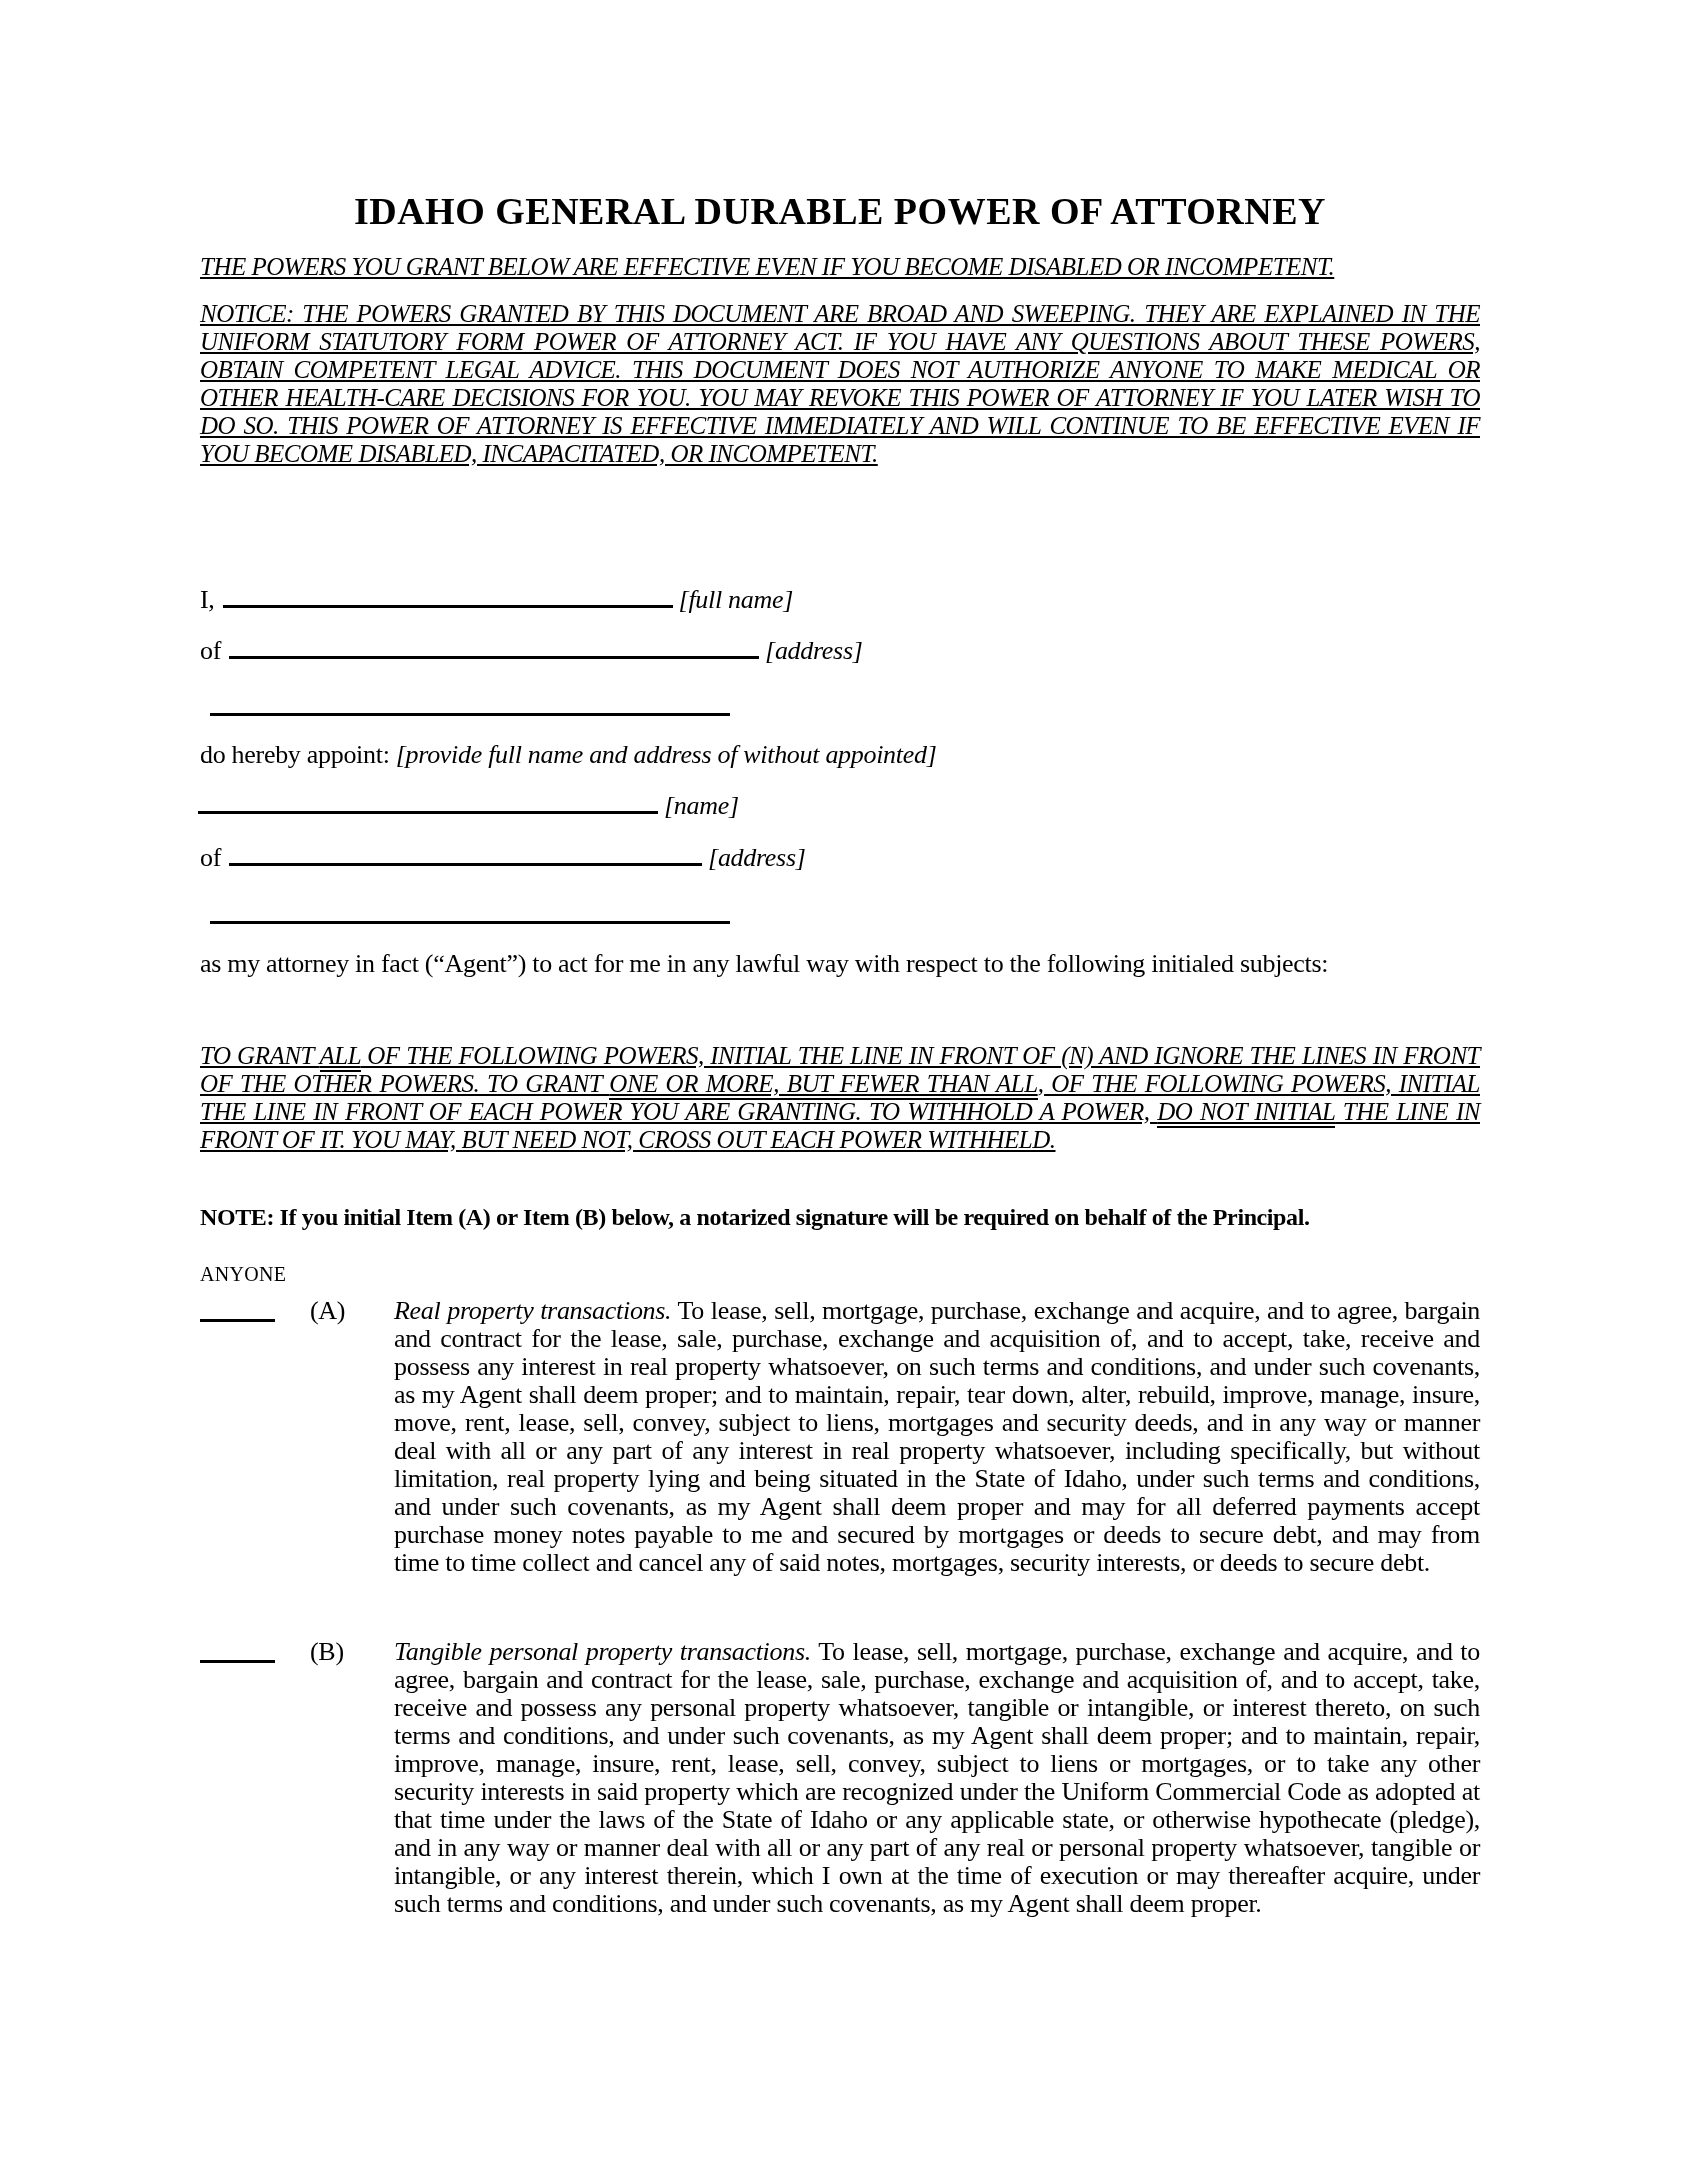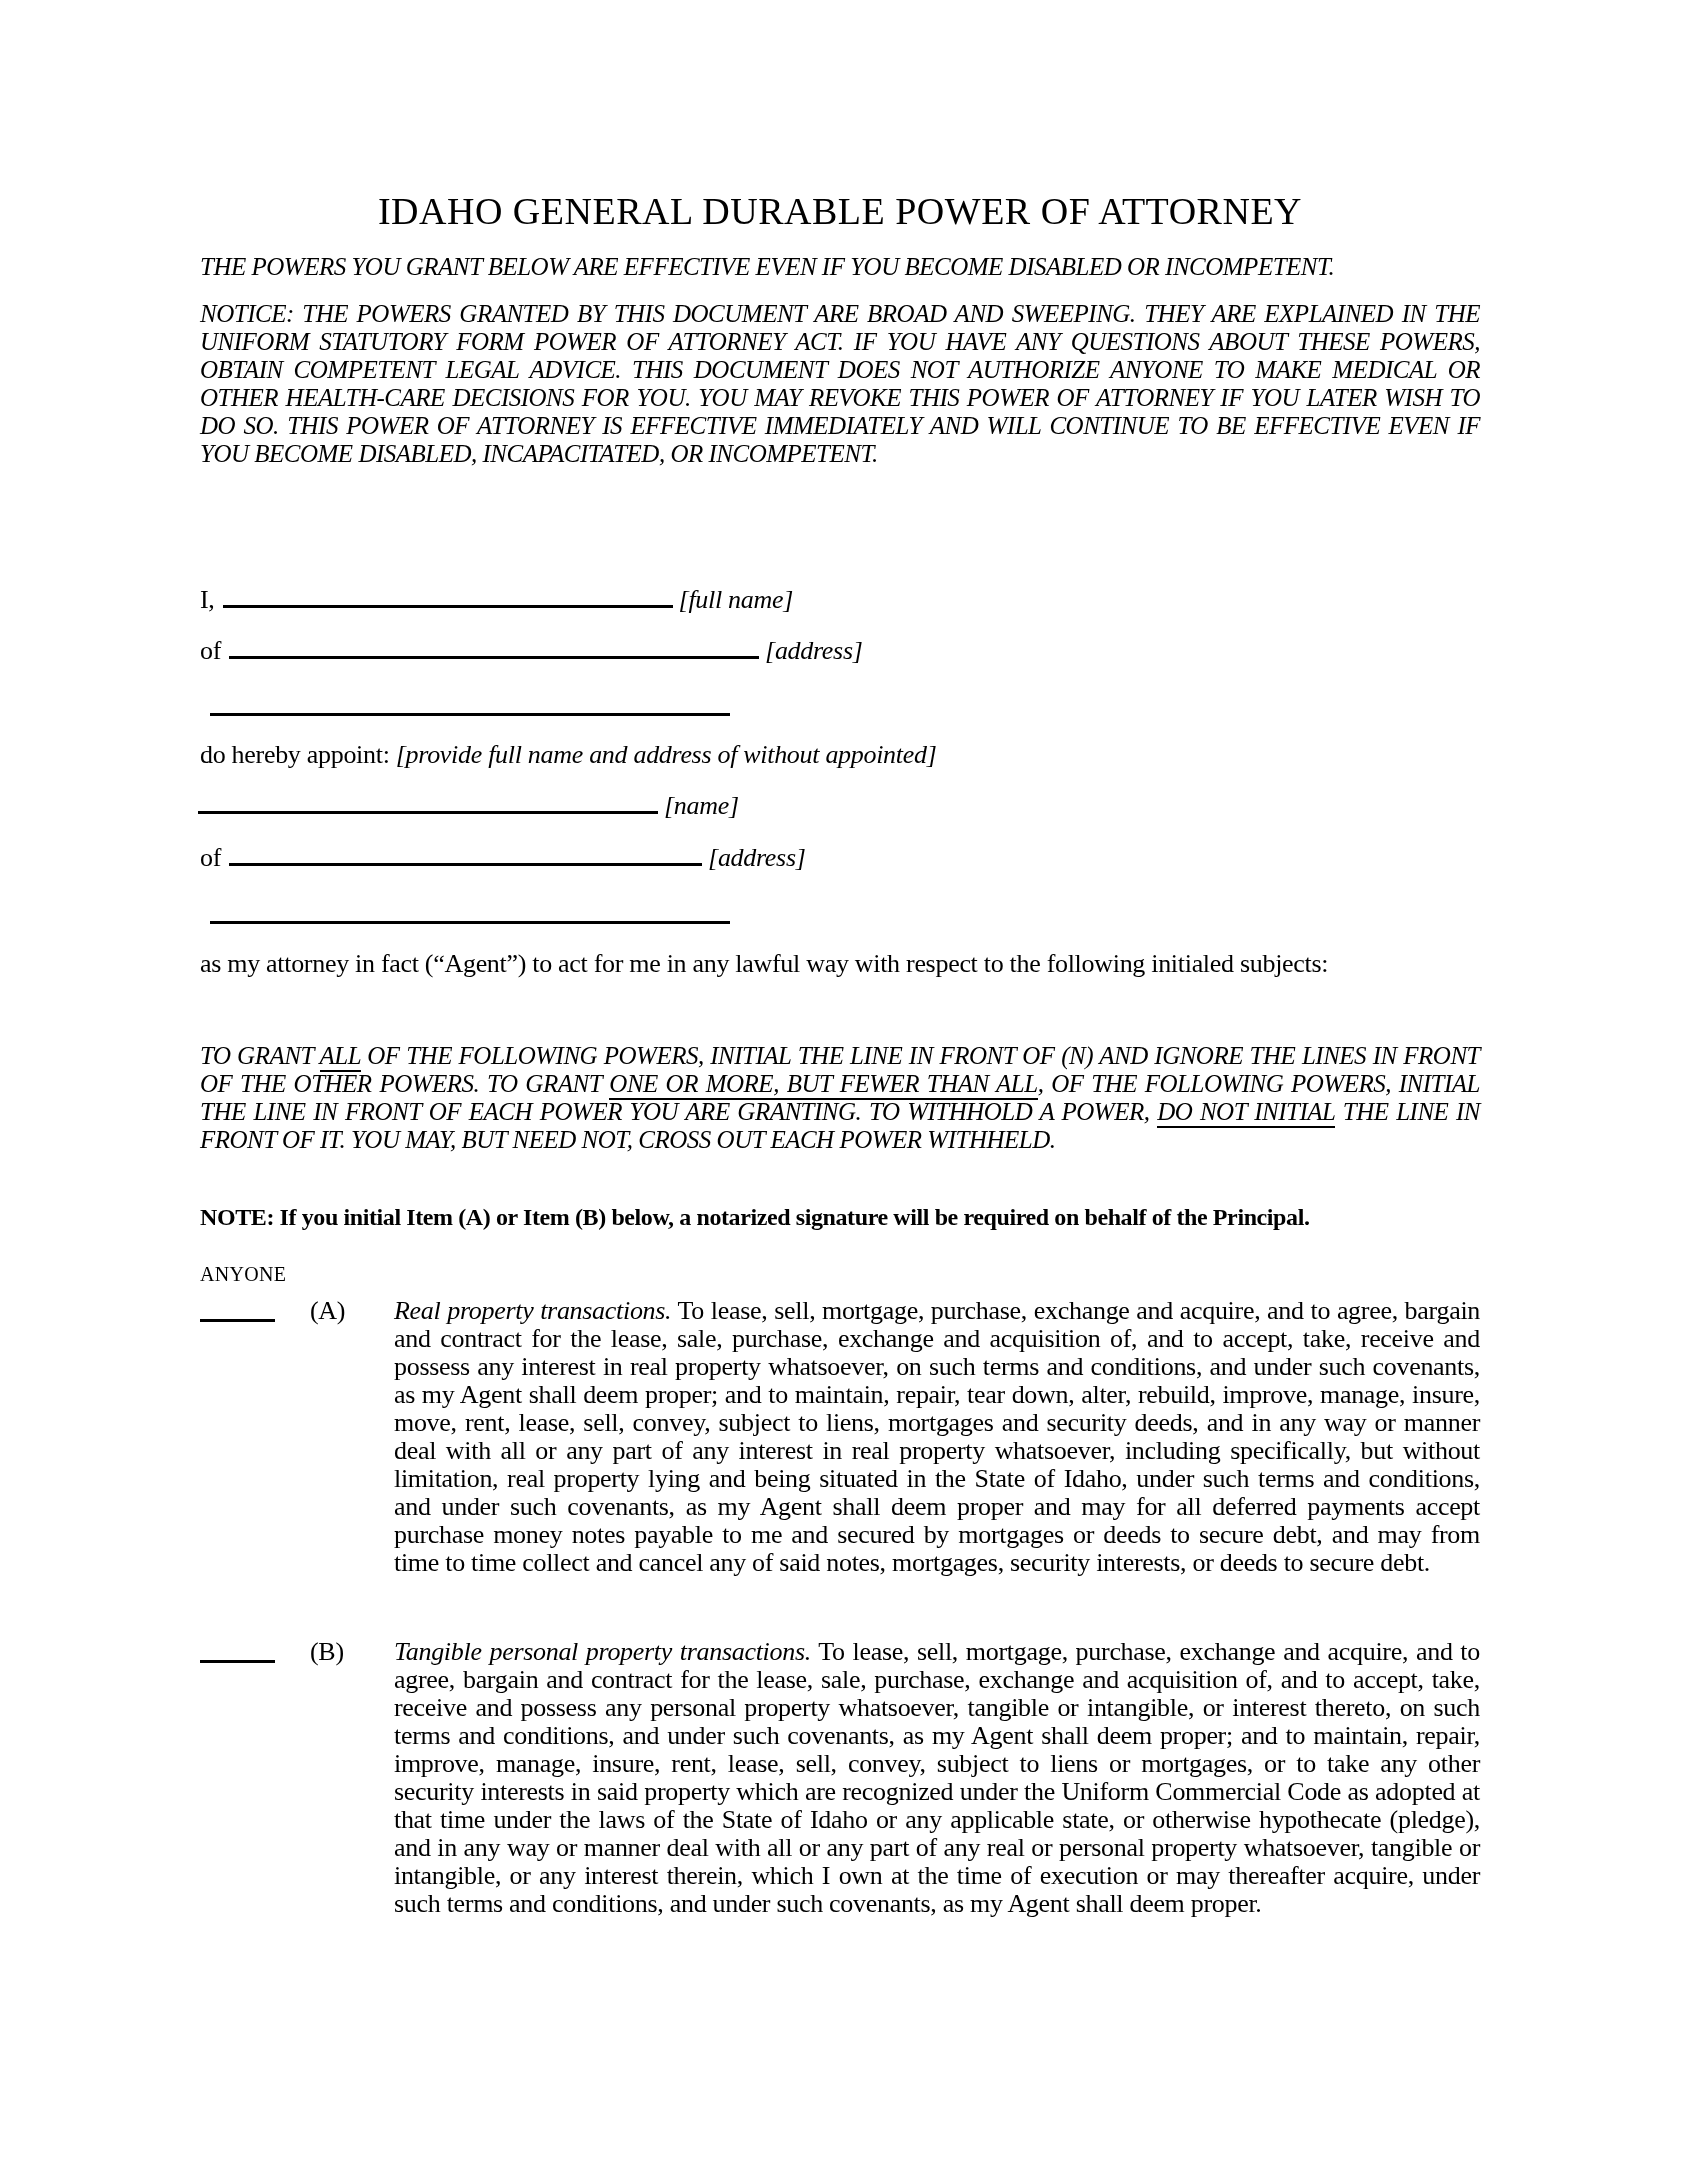--- a/index.html
+++ b/index.html
@@ -10,30 +10,31 @@
     background: #ffffff;
     color: #000;
     font-family: "Liberation Serif", "DejaVu Serif", serif;
     overflow: hidden;
   }
   .abs { position: absolute; }
 
   .doc-title {
     top: 191px; left: 200px; width: 1280px;
     text-align: center;
-    font-size: 38px; font-weight: normal;
+    font-size: 38px; font-weight: bold;
     letter-spacing: 0.5px;
     line-height: 40px;
     white-space: nowrap;
   }
   .caps {
     font-style: italic;
     font-size: 25px;
     letter-spacing: -0.5px;
     line-height: 28px;
+    text-decoration: underline;
   }
   .subtitle { top: 253px; left: 200px; width: 1280px; }
   .notice   { top: 300px; left: 200px; width: 1280px; text-align: justify; }
 
   .body-text {
     font-size: 26px;
     letter-spacing: -0.3px;
     line-height: 28px;
   }
 

